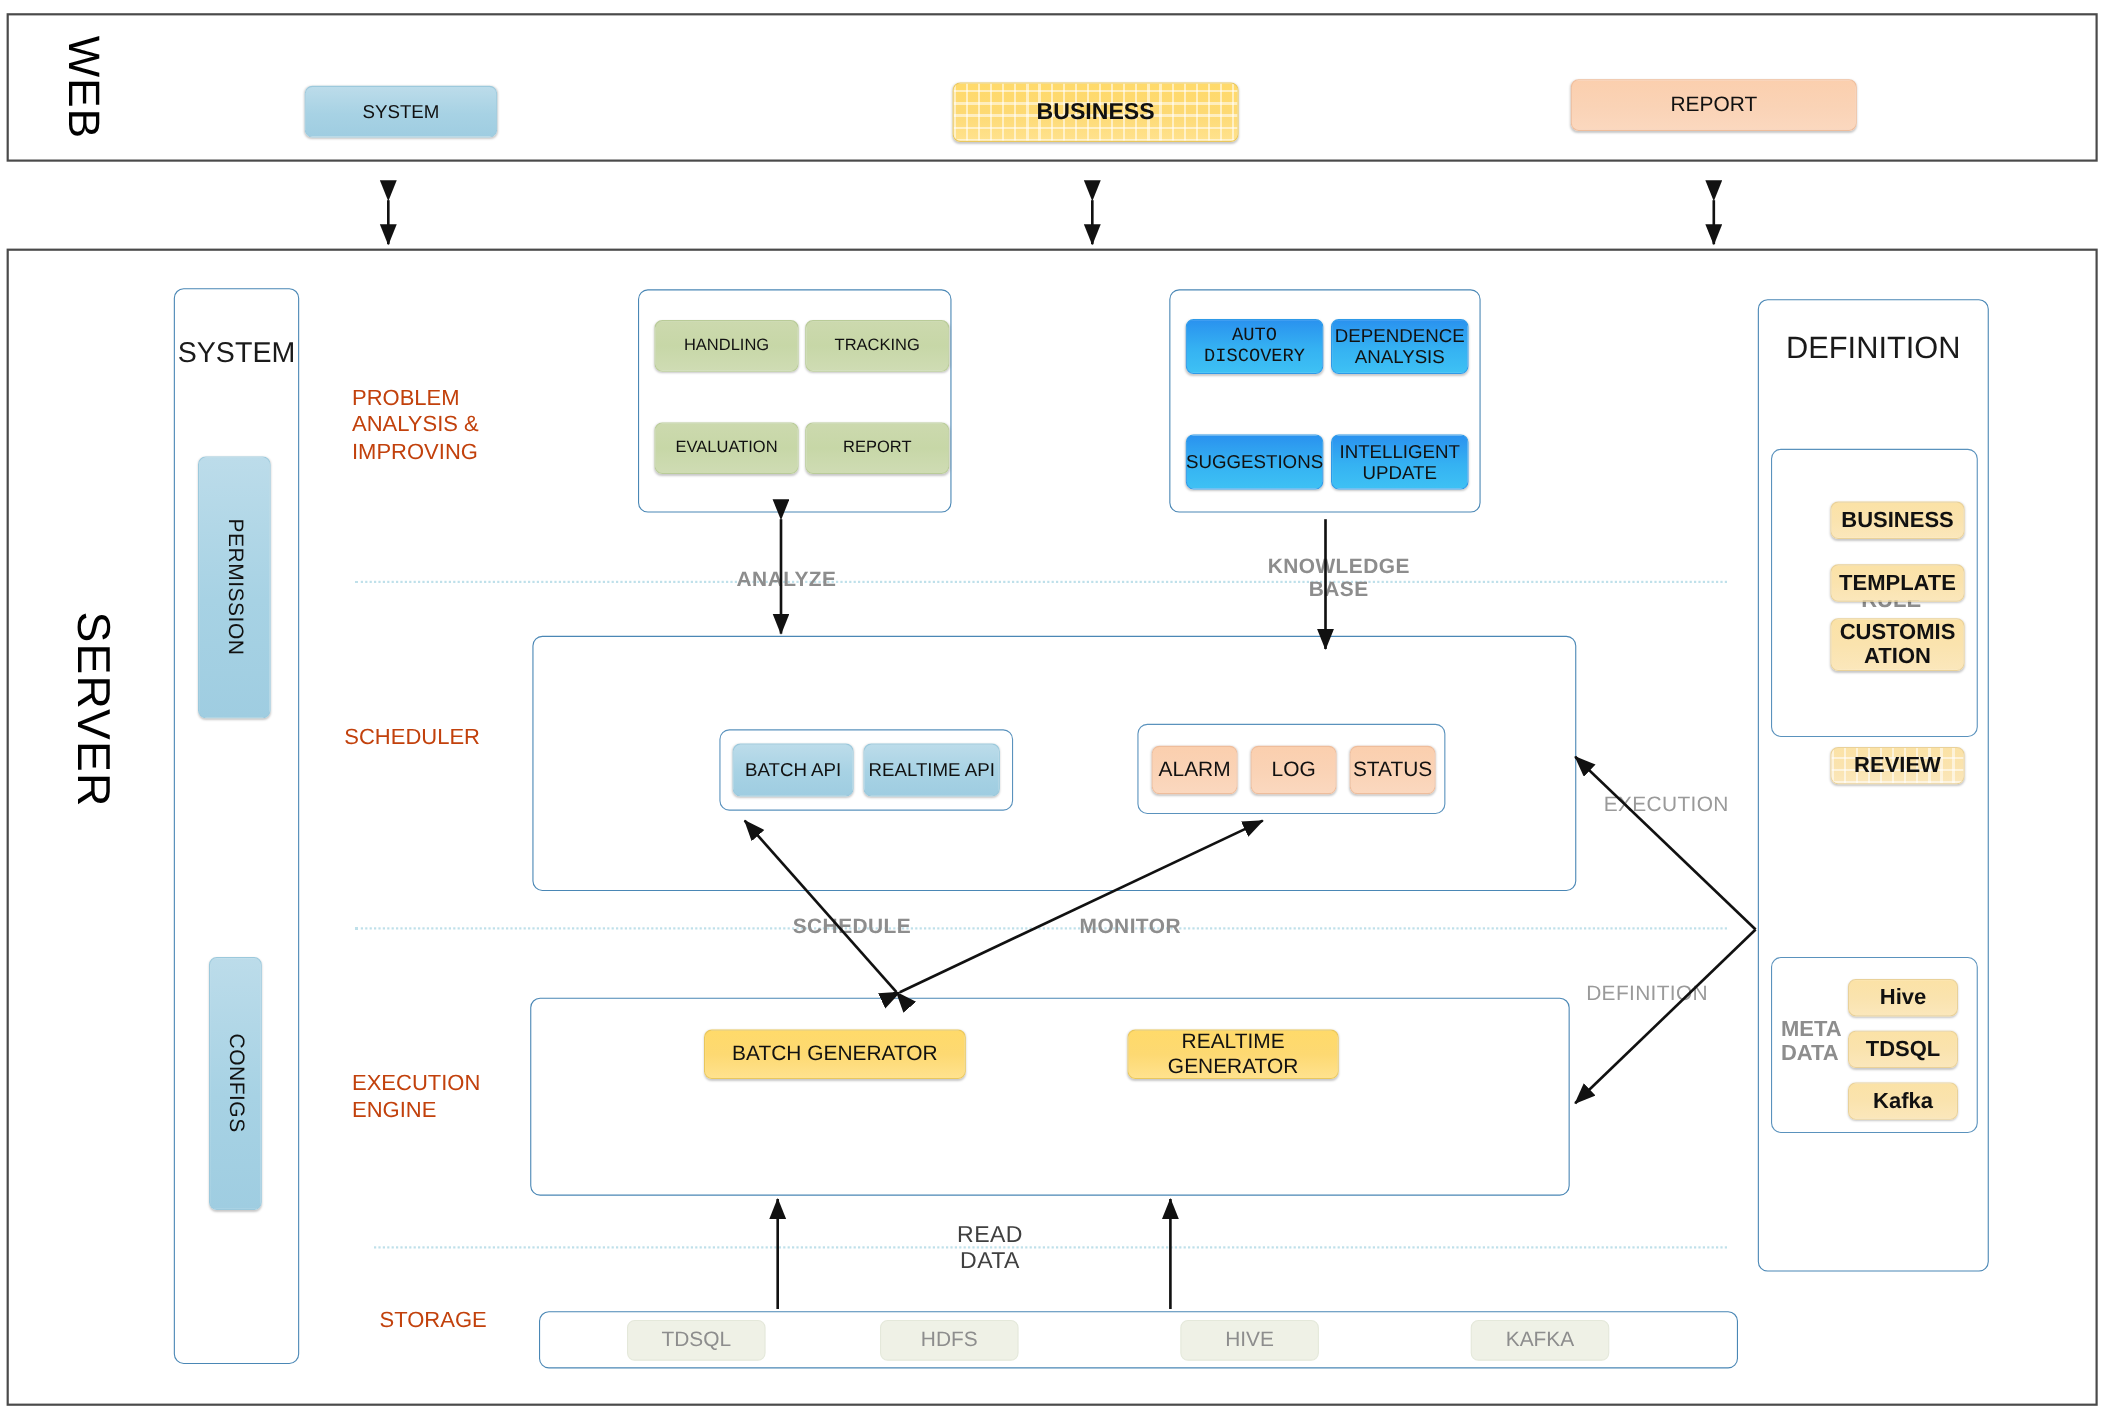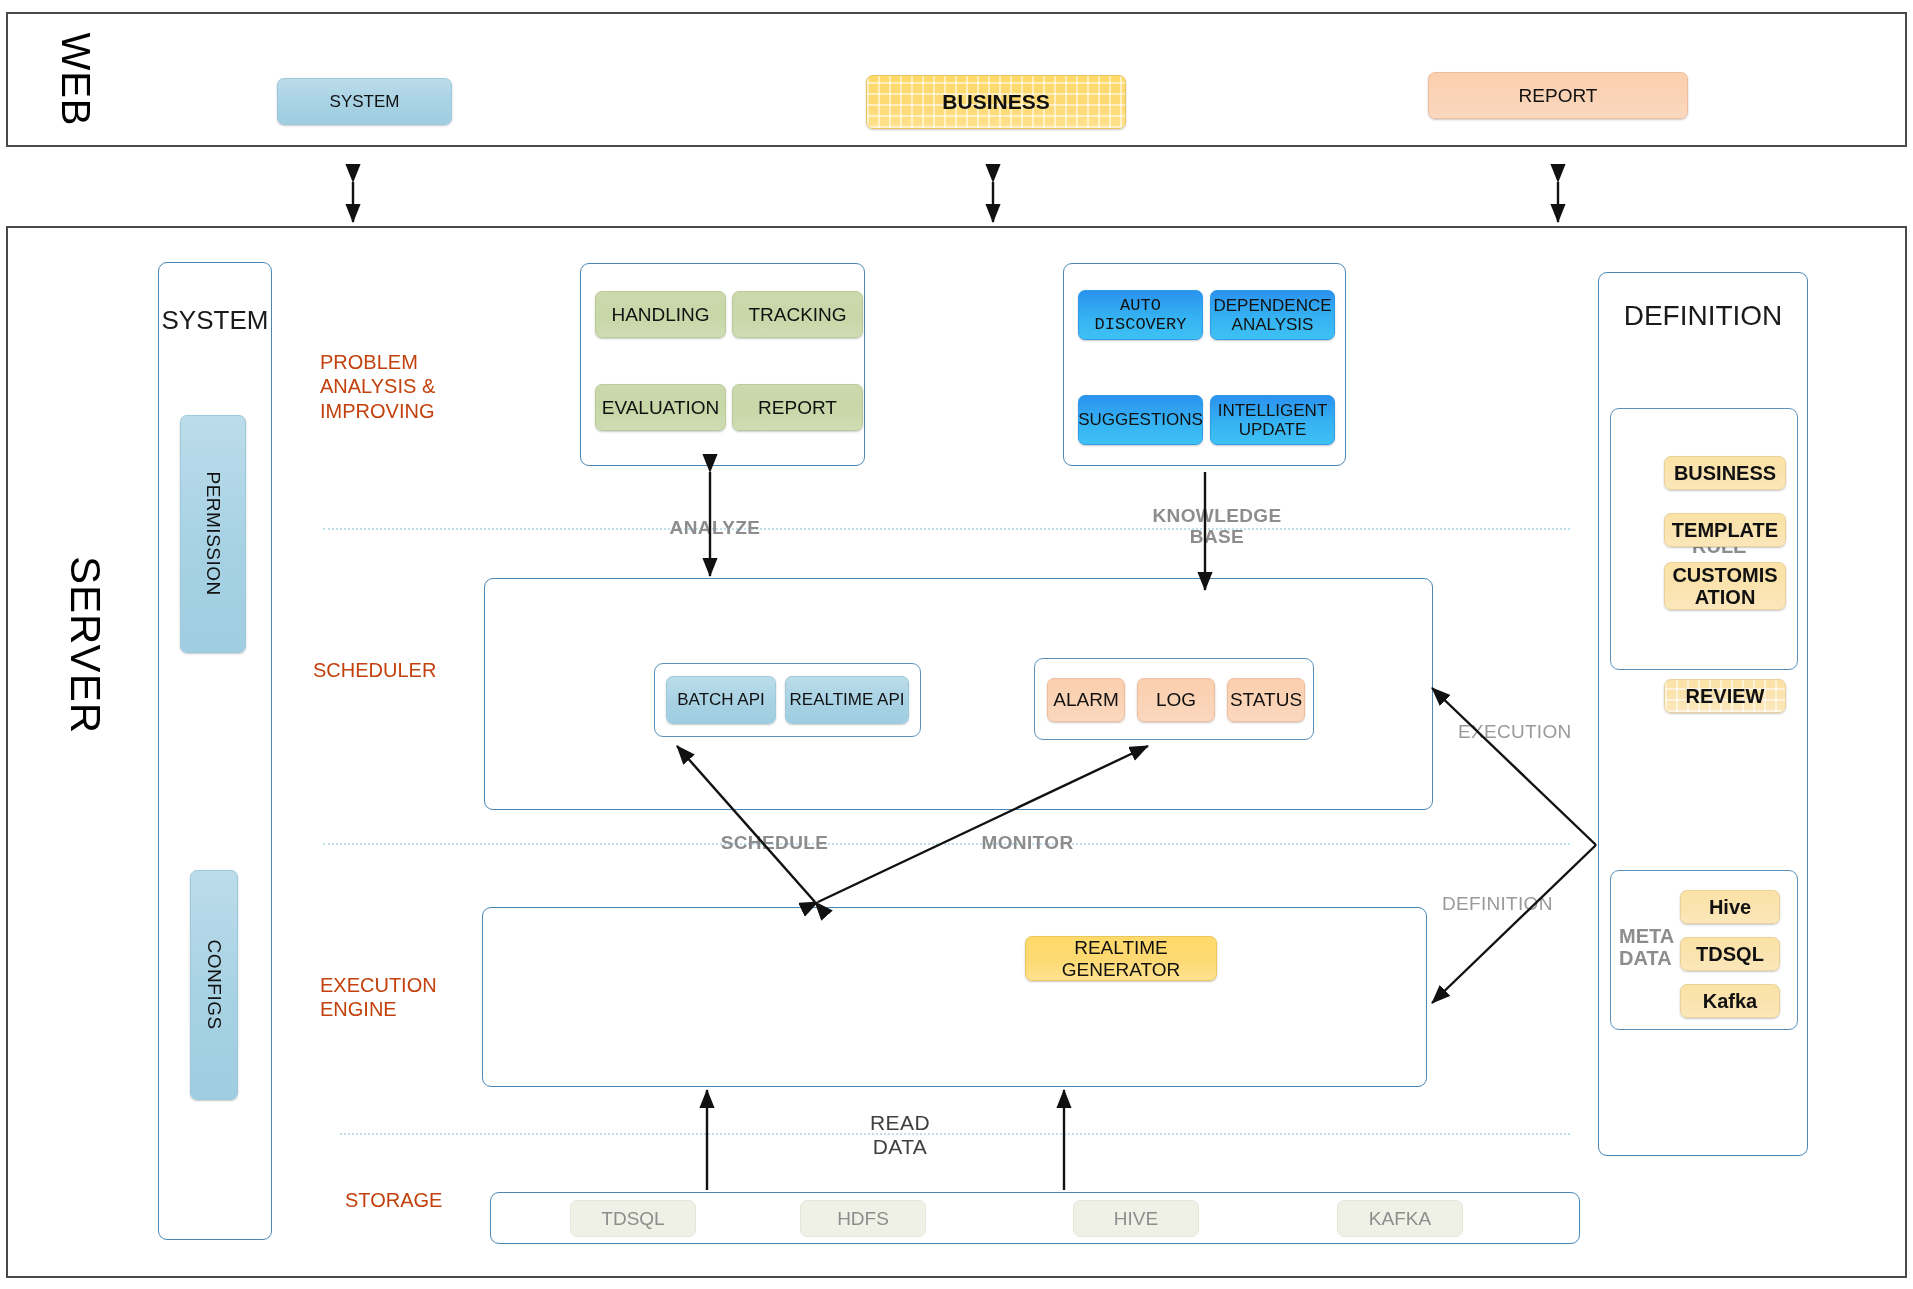--- a/index.html
+++ b/index.html
@@ -32,21 +32,21 @@
   
   .chip{
     border-radius:7px;display:flex;align-items:center;justify-content:center;
     text-align:center;line-height:1.12;color:#111;
     font-family:"Liberation Sans",sans-serif;
     box-shadow:0 1px 2px rgba(0,0,0,.22);
   }
   .chip.blue-lt{background:linear-gradient(180deg,#bcdcea 0%,#a7d2e4 55%,#9fcde1 100%);
                  border:1px solid #9cc9dc;font-size:17px;}
   .chip.green  {background:linear-gradient(180deg,#ccd9ae 0%,#c7d7a7 50%,#cfdcb4 100%);
-                 border:1px solid #b9cb98;font-size:19px;}
+                 border:1px solid #b9cb98;font-size:15px;}
   .chip.blue-br{background:linear-gradient(180deg,#2a92ef 0%,#35b2f2 55%,#3ec1f4 100%);
                  border:1px solid #2e9ae8;font-size:17px;font-weight:400;}
   .chip.peach  {background:linear-gradient(180deg,#fbcfae 0%,#fad3b6 55%,#fbd8bf 100%);
                  border:1px solid #eebd9c;font-size:19px;}
   .chip.yellow {background:linear-gradient(180deg,#ffda6a 0%,#fdd972 50%,#ffe28e 100%);
                  border:1px solid #e9c75d;font-size:19px;}
   .chip.yellow-lt{background:linear-gradient(180deg,#fbe2a6 0%,#fae3ae 50%,#fbe7bb 100%);
                  border:1px solid #e9d199;font-size:20px;font-weight:bold;}
   .chip.storage{background:#eff1e6;border:1px solid #e4e8da;color:#8d8d8d;font-size:19px;
                  box-shadow:none;}
@@ -179,20 +179,23 @@
   </div>
   <div class="abs chip peach" style="left:1227px;top:678px;width:78px;height:44px;">
     <span>STATUS</span>
   </div>
 
   <div class="abs divider" style="left:323px;top:843px;width:1247px;"></div>
   <div class="divider-label" style="left:697px;top:832px;width:155px;">SCHEDULE</div>
   <div class="divider-label" style="left:955px;top:832px;width:145px;">MONITOR</div>
 
   <div class="abs panel" style="left:482px;top:907px;width:945px;height:180px;"></div>
+  <div class="abs chip yellow" style="left:640px;top:936px;width:238px;height:45px;">
+    <span>BATCH GENERATOR</span>
+  </div>
   <div class="abs chip yellow" style="left:1025px;top:936px;width:192px;height:45px;">
     <span>REALTIME GENERATOR</span>
   </div>
 
   <div class="abs divider" style="left:340px;top:1133px;width:1230px;"></div>
   <div class="divider-label" style="left:845px;top:1111px;width:110px;font-weight:normal;color:#404040;font-size:21px;">READ
 DATA</div>
 
   <div class="abs panel" style="left:490px;top:1192px;width:1090px;height:52px;"></div>
   <div class="abs chip storage" style="left:570px;top:1200px;width:126px;height:37px;">

